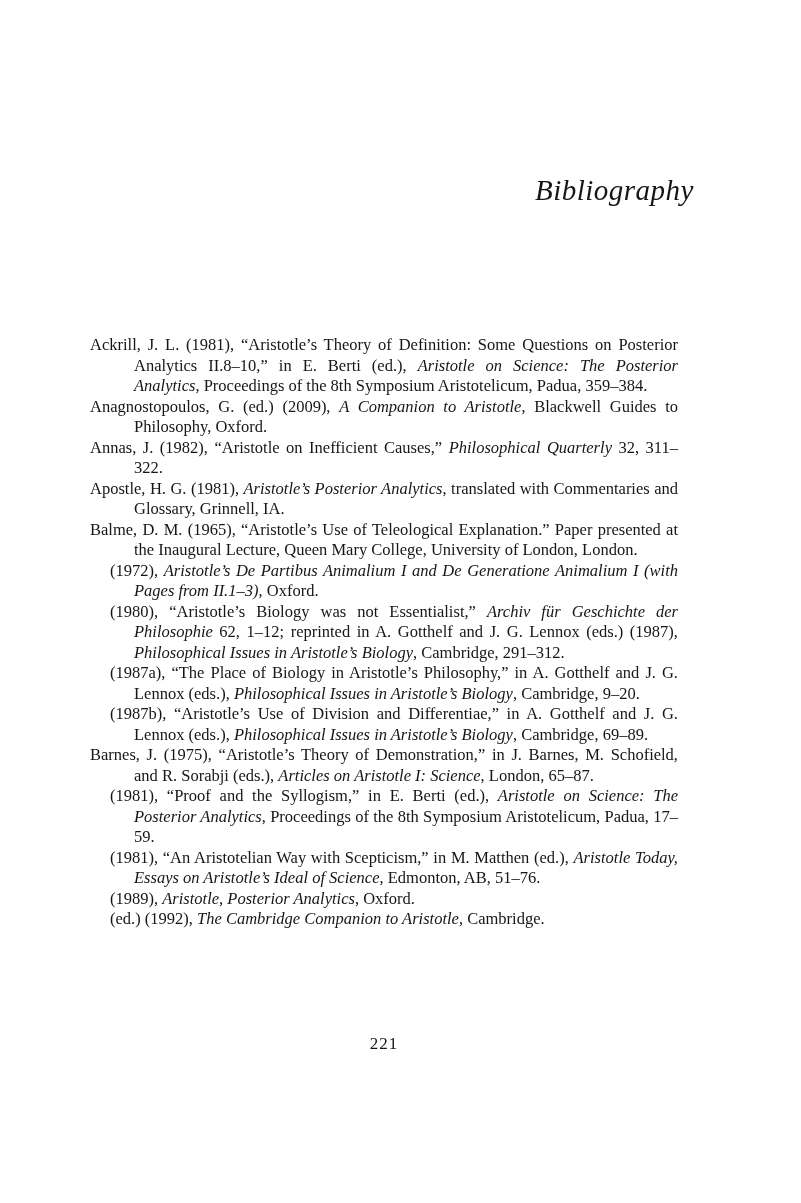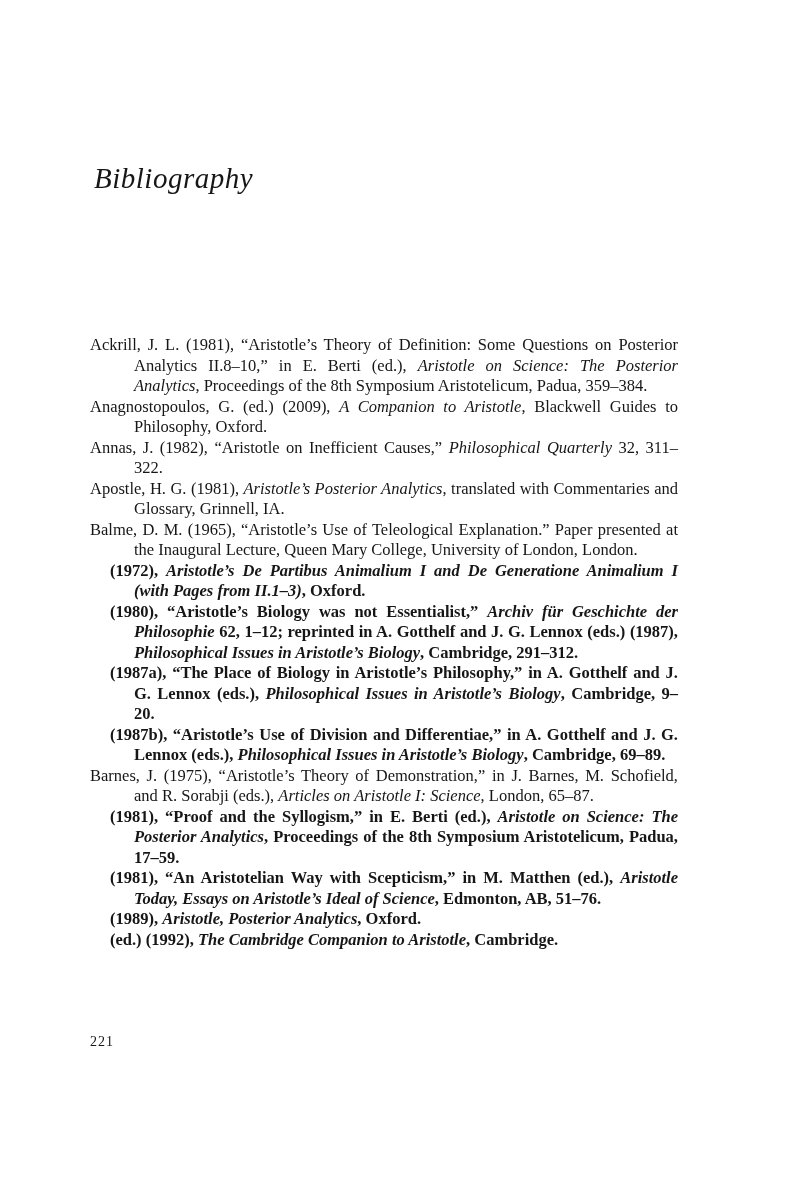--- a/index.html
+++ b/index.html
@@ -14,22 +14,22 @@
     background: #ffffff;
     color: #161616;
     font-family: "Liberation Serif", "DejaVu Serif", serif;
     overflow: hidden;
   }
   .title {
     position: absolute;
     top: 158px;
     left: 90px;
     width: 588px;
-    margin: 4px;
-    text-align: left;
+    margin: 16px;
+    text-align: right;
     font-style: italic;
     font-weight: 400;
     font-size: 29px;
     letter-spacing: 0.5px;
   }
   .entries {
     position: absolute;
     top: 335px;
     left: 90px;
     width: 588px;
@@ -37,32 +37,31 @@
     line-height: 20.5px;
     text-align: justify;
   }
   .entry {
     margin: 0;
     padding-left: 44px;
     text-indent: -44px;
   }
   .entry.sub {
     text-indent: -24px;
-    font-weight: bold;
   }
   .it {
     font-style: italic;
   }
   .pageno {
     position: absolute;
     top: 1034px;
     left: 90px;
     width: 588px;
-    text-align: left;
-    font-size: 14px;
+    text-align: center;
+    font-size: 17px;
     letter-spacing: 1px;
   }
 </style>
 </head>
 <body>
 
 <div class="page">
   <h1 class="title">Bibliography</h1>
   <div class="entries">
       <p class="entry"><span>Ackrill, J. L. (1981), “Aristotle’s Theory of Definition: Some Questions on Posterior Analytics II.8–10,” in E. Berti (ed.), </span><span class="it">Aristotle on Science: The Posterior Analytics</span><span>, Proceedings of the 8th Symposium Aristotelicum, Padua, 359–384.</span></p>

